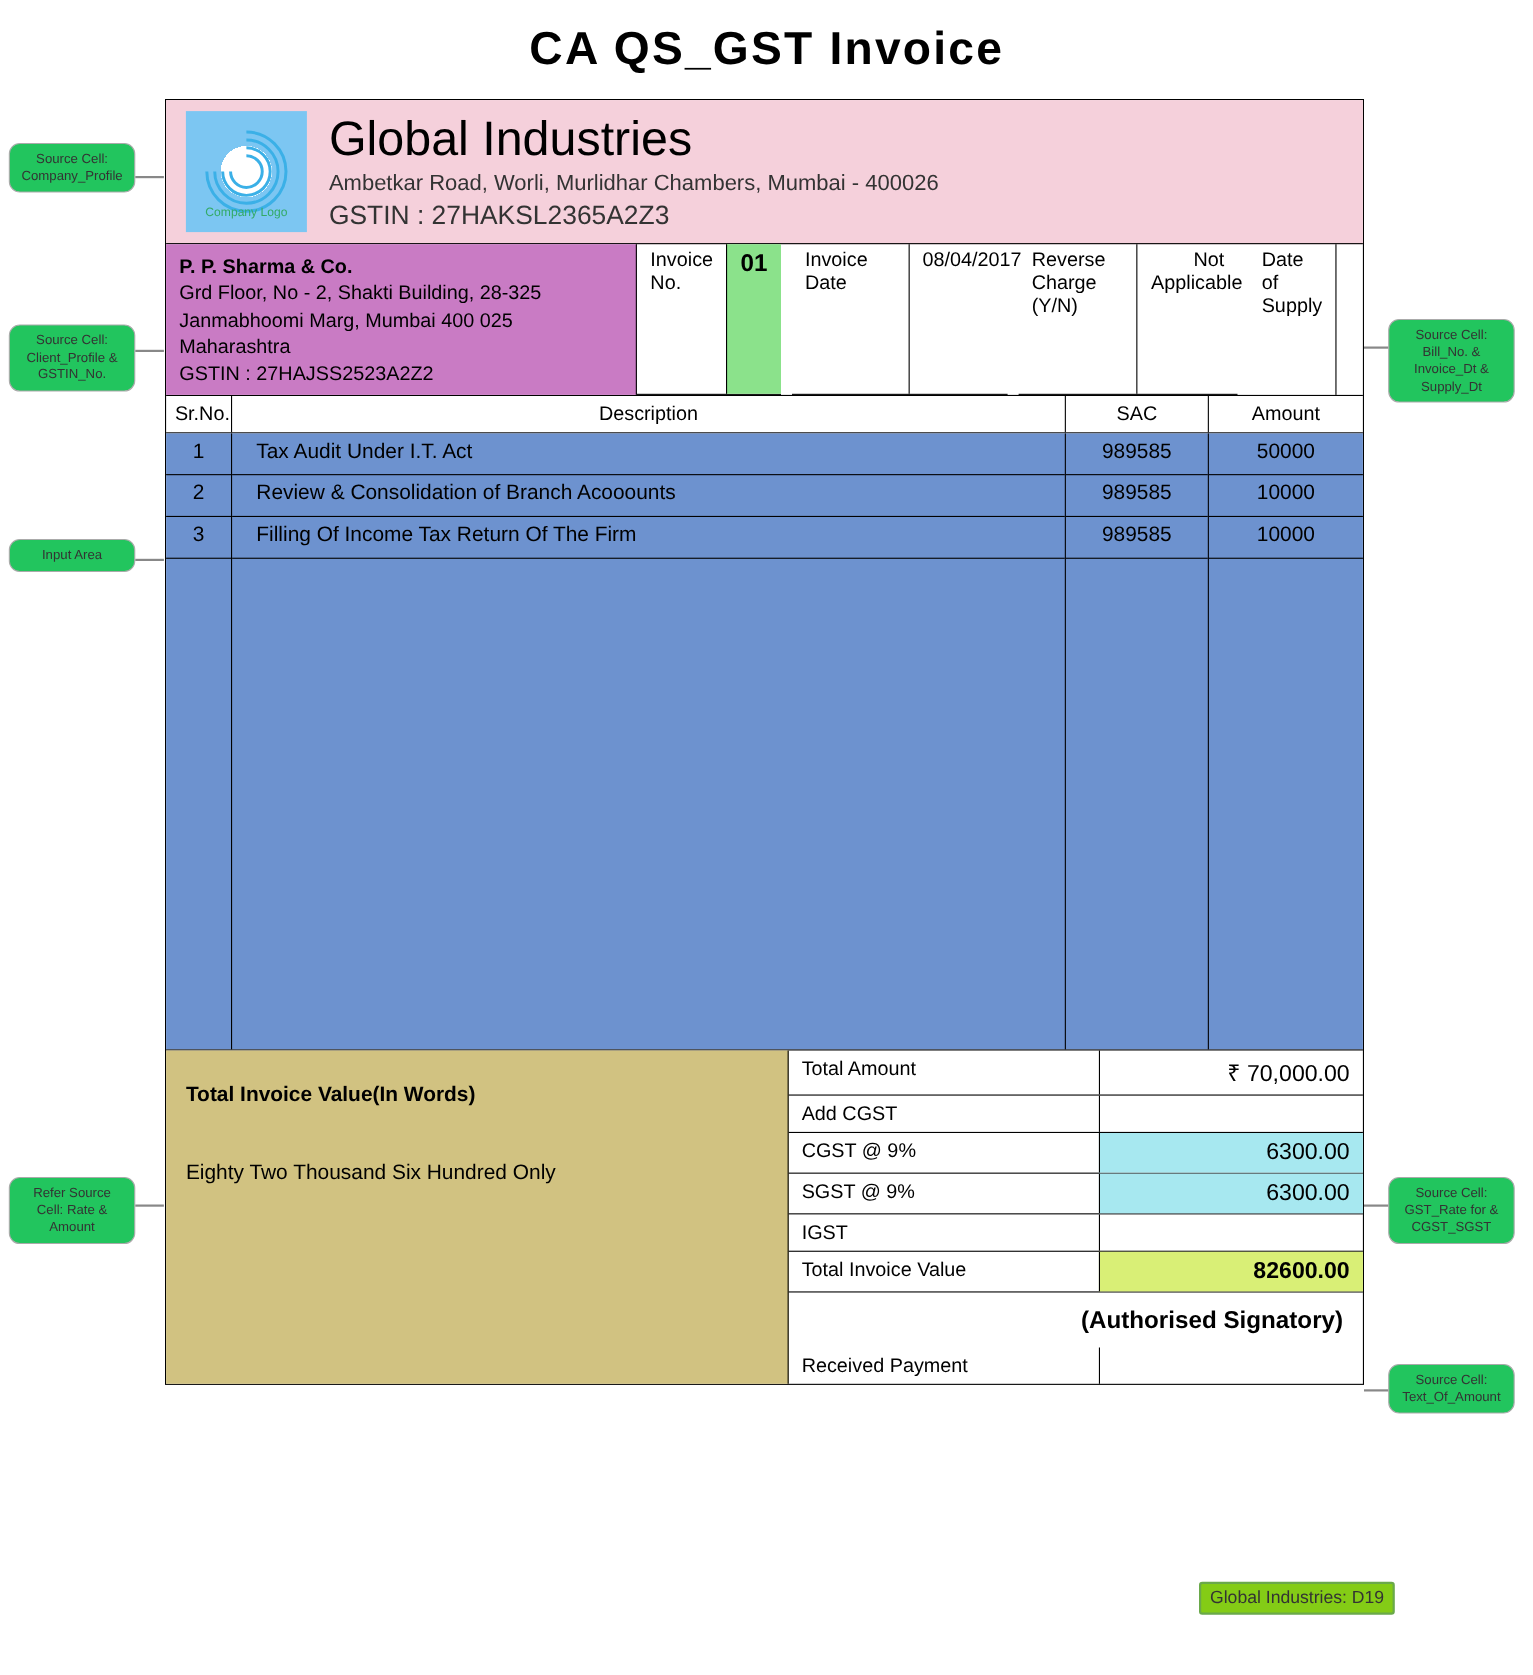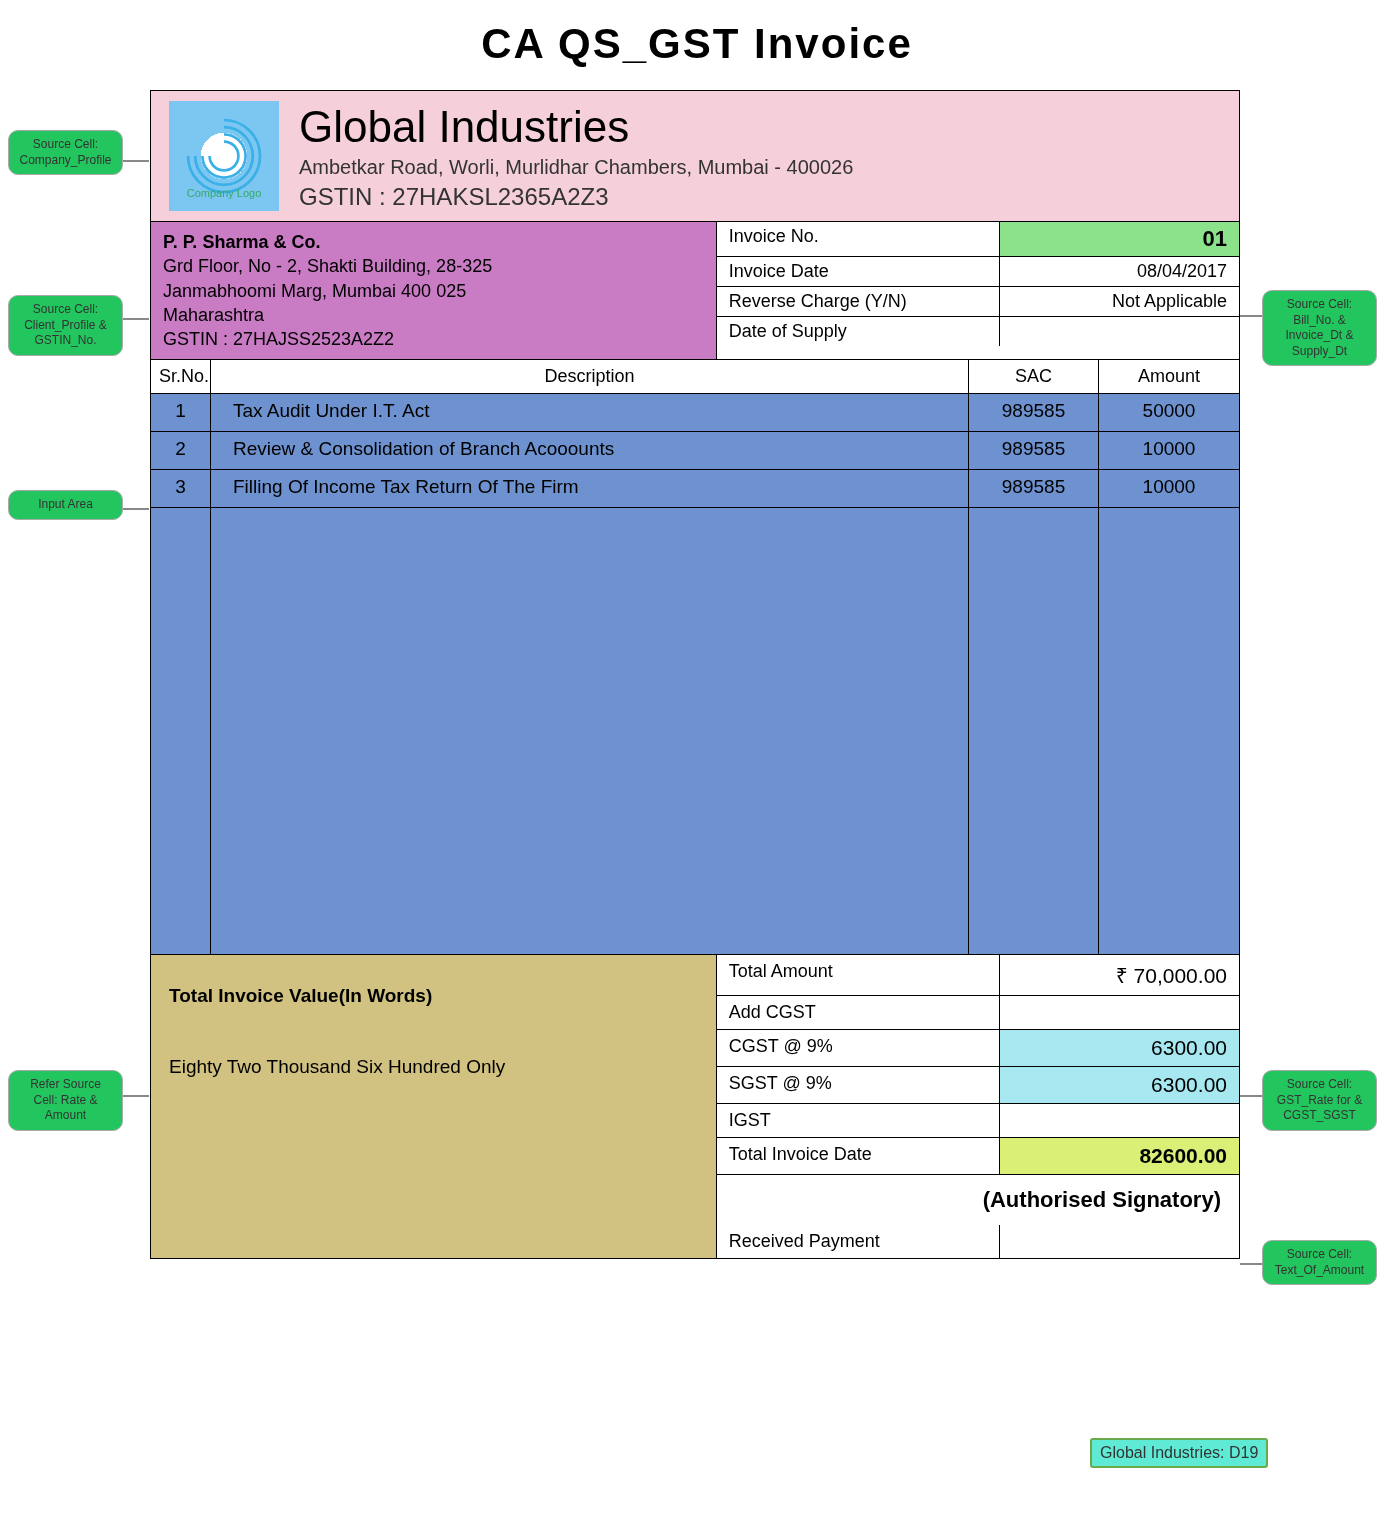--- a/index.html
+++ b/index.html
@@ -68,21 +68,22 @@
     border-right:1px solid #000;
     padding: 8px 12px;
     font-size: 18px;
     color:#000;
     line-height:1.35;
   }
   .client .bold { font-weight:700; }
   .meta {
     flex:1;
     display:flex;
-    flex-direction:column;
+    flex-direction:row;
+    gap:10px;
   }
   .meta-row {
     display:flex;
     border-bottom:1px solid #000;
   }
   .meta-row:last-child{border-bottom:none;}
   .meta-label{
     flex:1;
     padding:4px 12px;
     font-size:18px;
@@ -161,21 +162,21 @@
     width:100%; text-align:right; padding:12px 18px; font-size:22px; font-weight:600;
   }
 
   
   .cellref{
     position:absolute;
     top:1438px;
     left:1090px;
     padding:4px 8px;
     border:2px solid #6aa94a;
-    background:#5eead4;
+    background:#84cc16;
     font-size:16px;
     color:#333;
     border-radius:3px;
   }
 
   
   .callout{
     position:absolute;
     background:#22c55e;
     border:1px solid #aaa;
@@ -321,21 +322,21 @@
           </div>
           <div class="t-row">
             <div class="t-label">SGST @ 9%</div>
             <div class="t-val cyan">6300.00</div>
           </div>
           <div class="t-row">
             <div class="t-label">IGST</div>
             <div class="t-val "></div>
           </div>
           <div class="t-row">
-            <div class="t-label">Total Invoice Date</div>
+            <div class="t-label">Total Invoice Value</div>
             <div class="t-val lime">82600.00</div>
           </div>
           <div class="t-row sign-full">
             <div class="full">(Authorised Signatory)</div>
           </div>
           <div class="t-row">
             <div class="t-label">Received Payment</div>
             <div class="t-val "></div>
           </div>
         </div>

